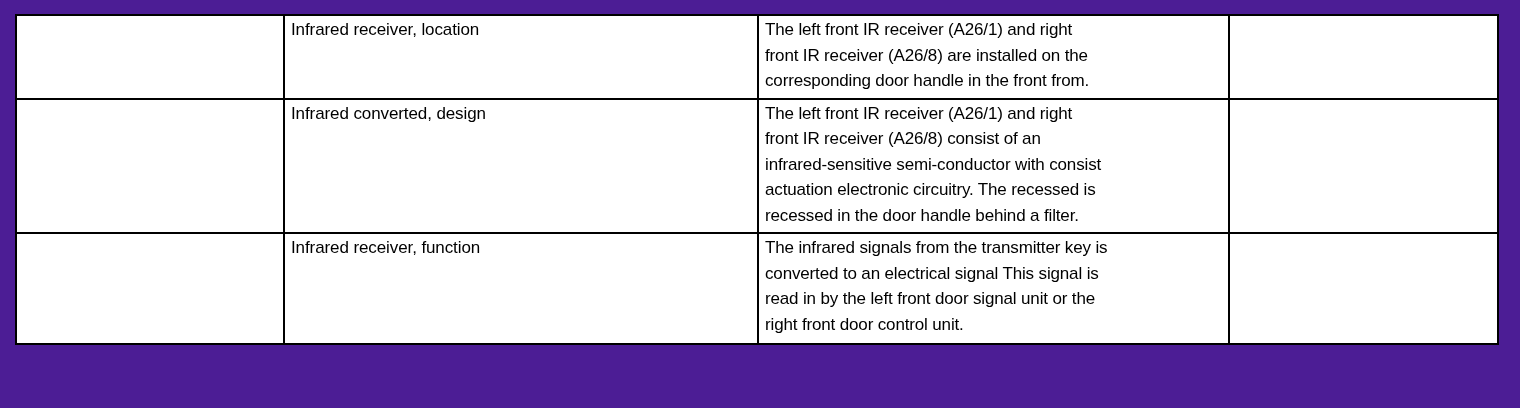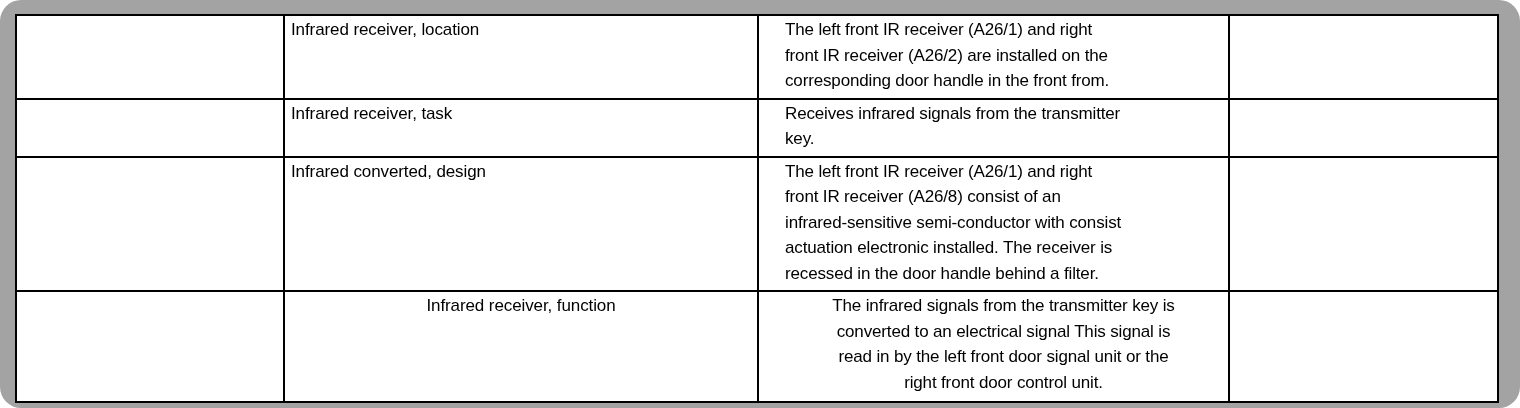--- a/index.html
+++ b/index.html
@@ -12,22 +12,21 @@
     height: 408px;
     font-family: "Liberation Sans", sans-serif;
     color: #000000;
     overflow: hidden;
   }
 
   .sheet {
     position: relative;
     width: 1520px;
     height: 408px;
-    background: #a3a3a3;
-    border-radius: 21px;
+    background: #4c1d95;
   }
 
   table.spec-table {
     position: absolute;
     left: 15px;
     top: 14px;
     width: 1482px;
     border-collapse: collapse;
     table-layout: fixed;
     background: #ffffff;
@@ -58,32 +57,31 @@
 
   .desc-text {
     font-size: 17px;
     line-height: 25.5px;
     letter-spacing: -0.15px;
   }
 
   .desc-text .ln {
     display: block;
     white-space: nowrap;
-    margin-left: 20px;
   }
 
   .empty-cell {
     min-height: 10px;
   }
 
   
   tr.row-loc     td { height: 78px; }
   tr.row-task    td { height: 53px; }
   tr.row-design  td { height: 130px; }
-  tr.row-func    td { height: 109px; text-align: center; }
+  tr.row-func    td { height: 109px; }
 </style>
 </head>
 <body>
 
 <div class="sheet">
 
   <table class="spec-table">
     <colgroup>
       <col class="c-ref">
       <col class="c-label">
@@ -98,68 +96,47 @@
         </td>
         <td>
           <div class="cell-pad">
             <div class="label-text">Infrared receiver, location</div>
           </div>
         </td>
         <td>
           <div class="cell-pad">
             <div class="desc-text">
               <span class="ln">The left front IR receiver (A26/1) and right</span>
-              <span class="ln">front IR receiver (A26/2) are installed on the</span>
+              <span class="ln">front IR receiver (A26/8) are installed on the</span>
               <span class="ln">corresponding door handle in the front from.</span>
             </div>
           </div>
         </td>
         <td>
           <div class="cell-pad empty-cell"></div>
         </td>
       </tr>
 
-      <tr class="row-task">
-        <td>
-          <div class="cell-pad empty-cell"></div>
-        </td>
-        <td>
-          <div class="cell-pad">
-            <div class="label-text">Infrared receiver, task</div>
-          </div>
-        </td>
-        <td>
-          <div class="cell-pad">
-            <div class="desc-text">
-              <span class="ln">Receives infrared signals from the transmitter</span>
-              <span class="ln">key.</span>
-            </div>
-          </div>
-        </td>
-        <td>
-          <div class="cell-pad empty-cell"></div>
-        </td>
-      </tr>
 
       <tr class="row-design">
         <td>
           <div class="cell-pad empty-cell"></div>
         </td>
         <td>
           <div class="cell-pad">
             <div class="label-text">Infrared converted, design</div>
           </div>
         </td>
         <td>
           <div class="cell-pad">
             <div class="desc-text">
               <span class="ln">The left front IR receiver (A26/1) and right</span>
               <span class="ln">front IR receiver (A26/8) consist of an</span>
               <span class="ln">infrared-sensitive semi-conductor with consist</span>
-              <span class="ln">actuation electronic installed. The receiver is</span>
+              <span class="ln">actuation electronic circuitry. The recessed is</span>
               <span class="ln">recessed in the door handle behind a filter.</span>
             </div>
           </div>
         </td>
         <td>
           <div class="cell-pad empty-cell"></div>
         </td>
       </tr>
 
       <tr class="row-func">

